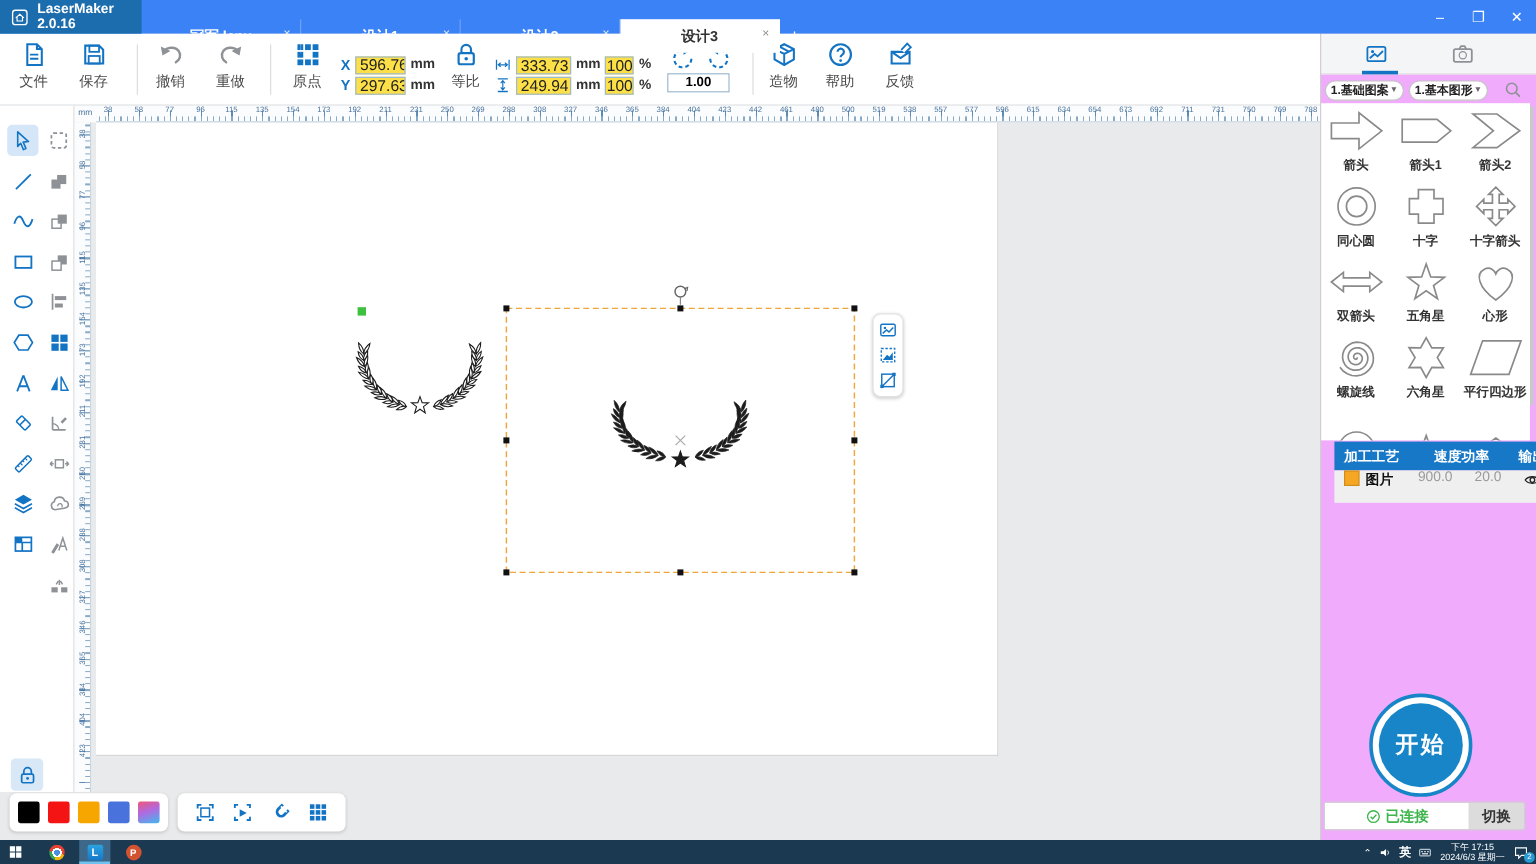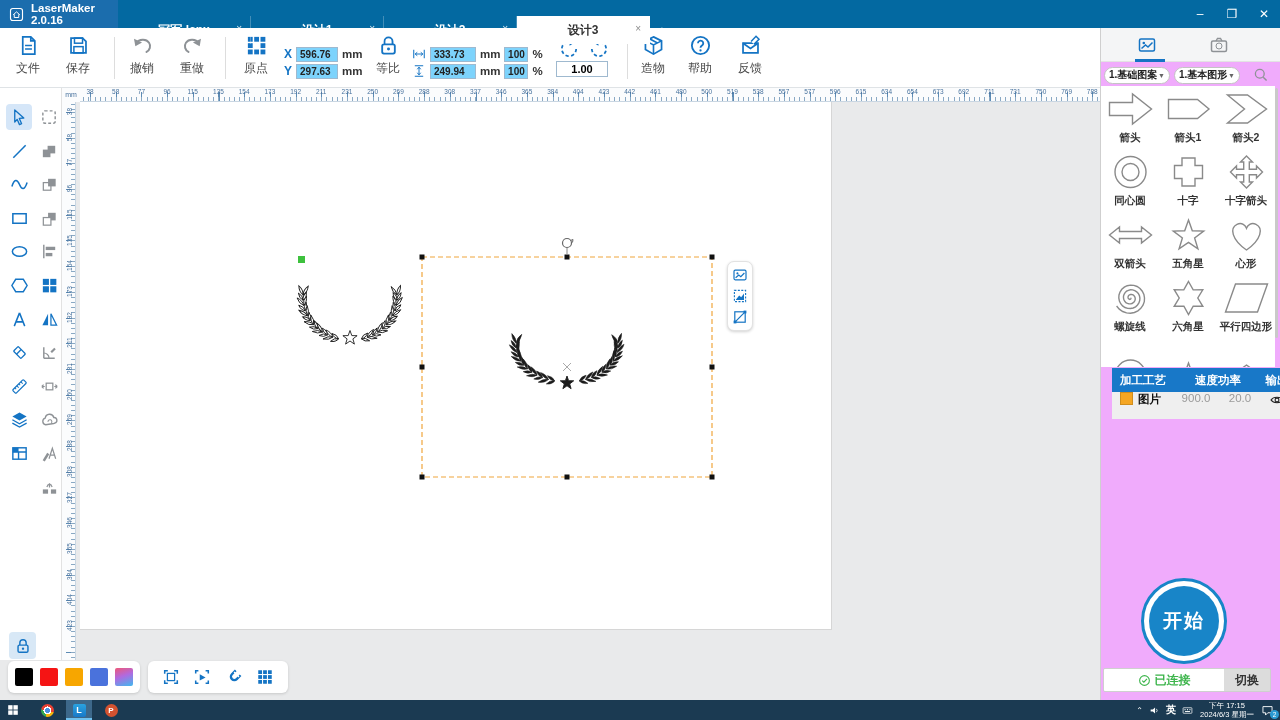--- a/index.html
+++ b/index.html
@@ -1,39 +1,39 @@
 <!DOCTYPE html>
 <html><head>
 <meta charset="utf-8">
 <style>
 *{margin:0;padding:0;box-sizing:border-box}
 html,body{width:1280px;height:720px;overflow:hidden;font-family:"Liberation Sans",sans-serif;background:#e9eaeb}
 svg{display:block}
 
-#titlebar{position:absolute;left:0;top:0;width:1280px;height:28px;background:#0369a1;z-index:30}
+#titlebar{position:absolute;left:0;top:0;width:1280px;height:28px;background:#3b82f6;z-index:30}
 #brand{position:absolute;left:0;top:0;width:118px;height:28px;background:#1b6dad;color:#fff;display:flex;align-items:center;gap:7px;padding-left:9px;font-size:11.5px;font-weight:bold}
 #brand svg{width:15px;height:15px}
 #tabs{position:absolute;left:118px;top:16px;height:28px;display:flex}
 .tab{width:133px;height:28px;display:flex;align-items:center;justify-content:center;color:#fff;font-size:12px;font-weight:bold;position:relative;border-right:1px solid rgba(255,255,255,.25);cursor:default}
 .tab .x{position:absolute;right:8px;top:7px;font-size:10px;opacity:.85;font-weight:normal;line-height:12px}
 .tab.active{background:#fff;color:#333}
 .tab.active .x{color:#777}
 .newtab{width:24px;height:28px;color:#fff;display:flex;align-items:center;justify-content:center;font-size:15px}
 #wincontrols{position:absolute;right:0;top:0;height:28px;display:flex;color:#fff;align-items:center}
 #wincontrols span{width:32px;text-align:center;font-size:12px;line-height:28px}
 
 #toolbar{position:absolute;left:0;top:28px;width:1100px;height:60px;background:#fff;border-bottom:1px solid #dfe3e6;z-index:20}
 .tbi{position:absolute;top:6px;width:44px;display:flex;flex-direction:column;align-items:center}
 .tbi .tb-ico svg{width:23px;height:23px}
 .tbi .tb-lbl{font-size:12px;color:#4a4a4a;margin-top:3px;white-space:nowrap}
 .c-blue{color:#1474c4}.c-gray{color:#8e9296}
 .vsep{position:absolute;top:9px;height:42px;width:1px;background:#ddd}
 .frow{position:absolute;height:16px;display:flex;align-items:center;gap:4px}
 .axis{color:#1474c4;font-weight:bold;font-size:12px}
-.num{width:42px;height:15px;font-size:10px;font-weight:bold;color:#222;border:1px solid #9fb9cf;background:#7dd3fc;padding-left:3px;font-family:"Liberation Sans",sans-serif}
+.num{width:42px;height:15px;font-size:13px;font-weight:normal;color:#222;border:1px solid #9fb9cf;background:#fde047;padding-left:3px;font-family:"Liberation Sans",sans-serif}
 .num.w46{width:46px}.num.w24{width:24px;text-align:center;padding-left:0}
 .unit{font-size:11.5px;font-weight:bold;color:#333}
 .dimico{color:#1474c4}.dimico svg{width:14px;height:14px}
 .rotbtn{position:absolute;top:10px;width:22px;height:22px;color:#1474c4}
 .rotbtn svg{width:22px;height:22px}
 #rotval{position:absolute;left:556px;top:33px;width:52px;height:16px;text-align:center;font-size:11px;font-weight:bold;border:1px solid #9fb9cf}
 
 #left-panel{position:absolute;left:0;top:88px;width:62px;height:572px;background:#fff;border-right:1px solid #e2e2e2;z-index:10}
 .ltool{position:absolute;width:26px;height:26px;display:flex;align-items:center;justify-content:center;border-radius:4px}
 .ltool svg{width:19px;height:19px}

